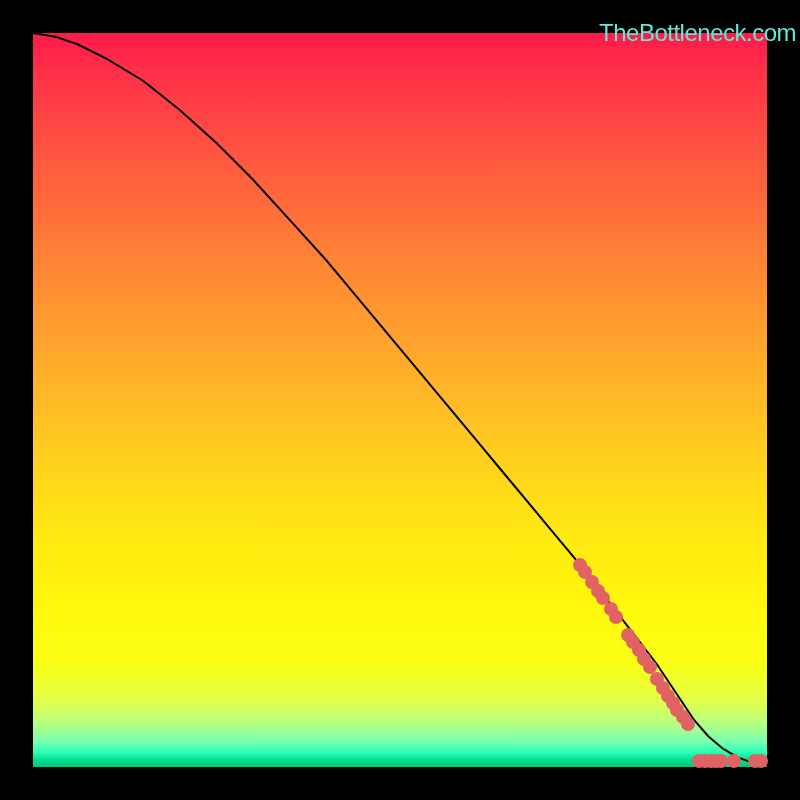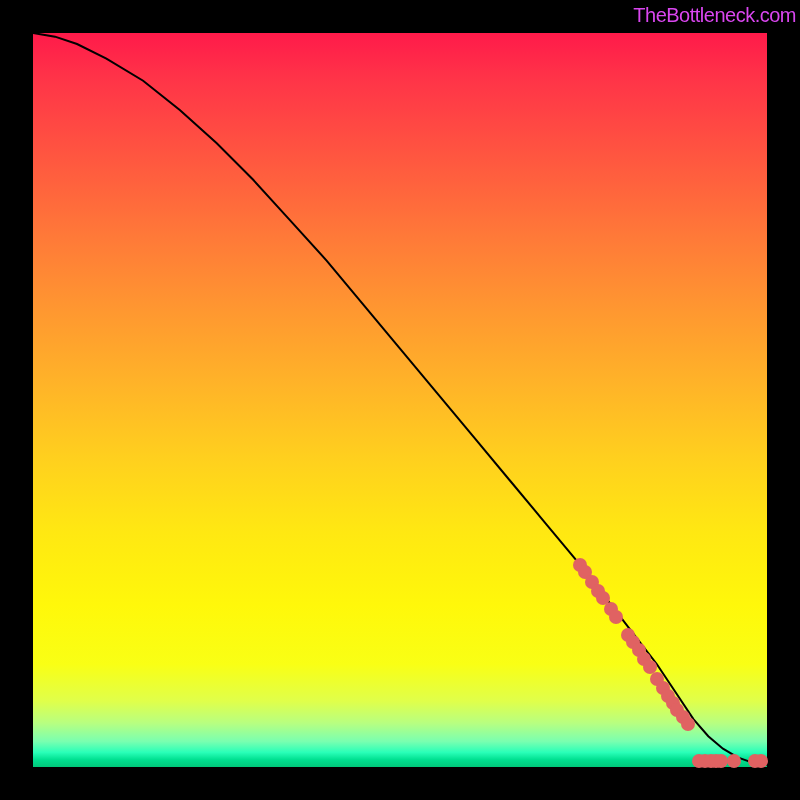--- a/index.html
+++ b/index.html
@@ -39,23 +39,23 @@
       #b8ff80 94%,
       #7affb0 96.5%,
       #2affb8 98%,
       #00e090 99%,
       #00c87a 100%
     );
   }
   .watermark {
     position: absolute;
     right: 4px;
-    top: 4px;
-    color: #d946ef;
-    font-size: 20px;
+    top: 19px;
+    color: #5eead4;
+    font-size: 24px;
     font-weight: 500;
     letter-spacing: -0.5px;
   }
   svg.curve {
     position: absolute;
     left: 0;
     top: 0;
     width: 100%;
     height: 100%;
   }

